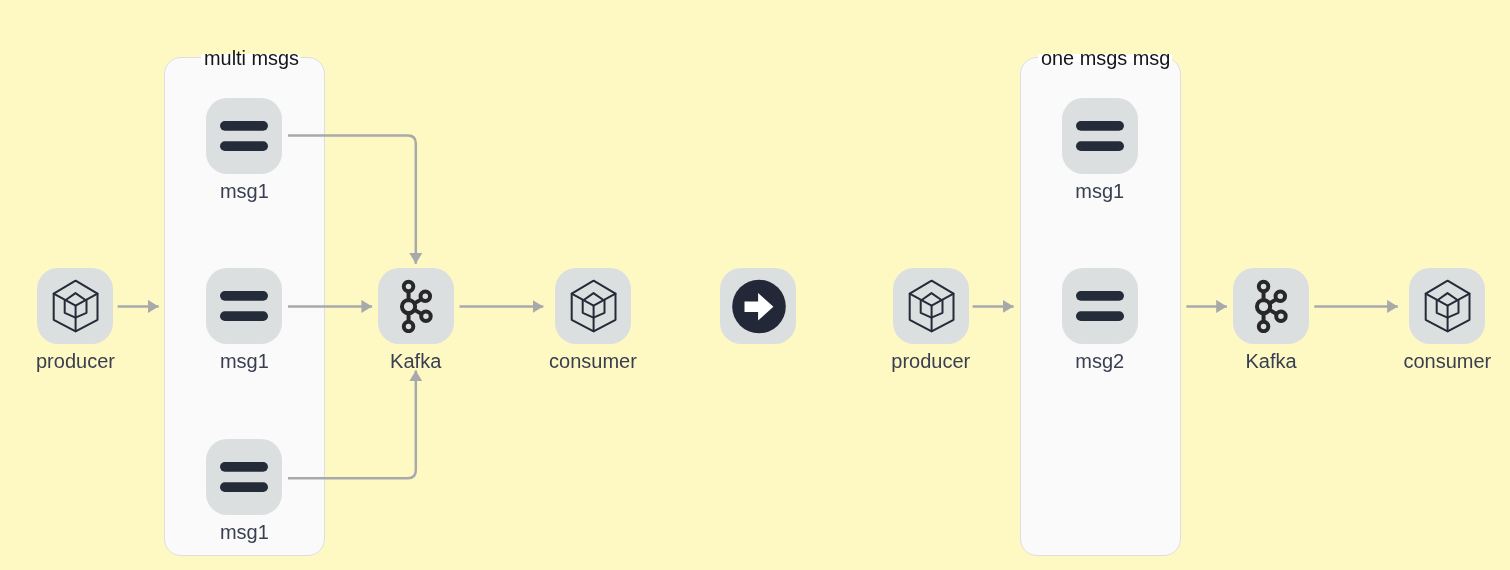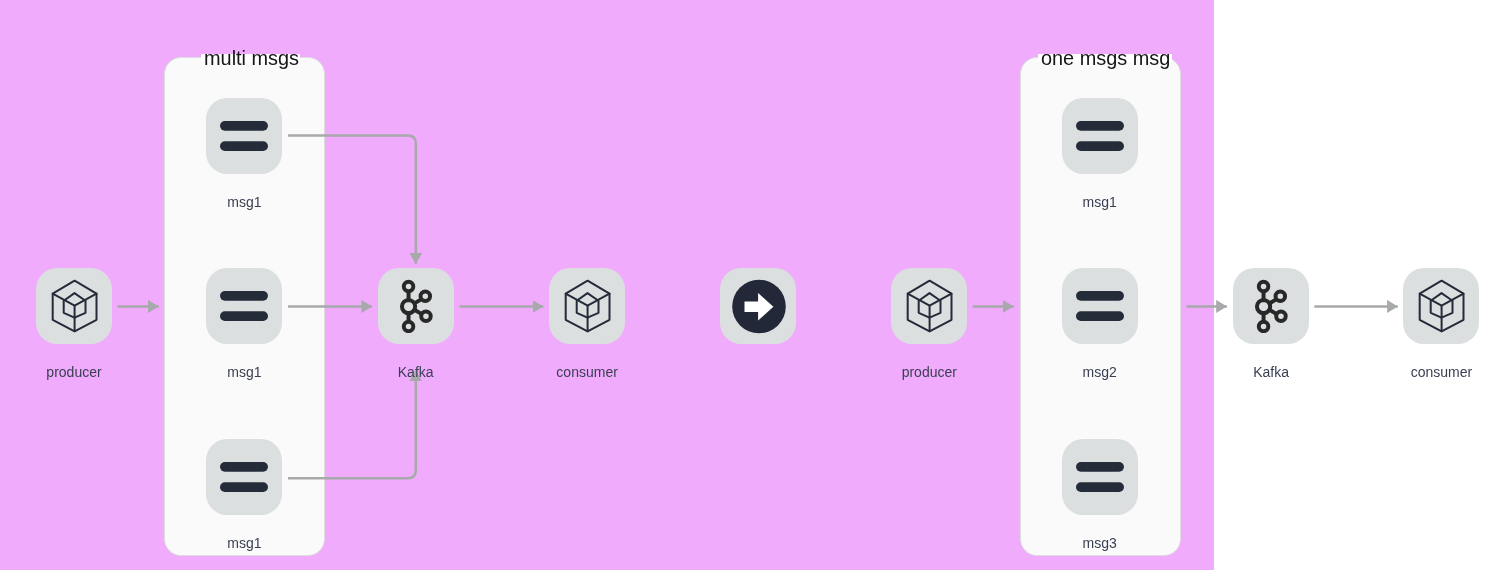--- a/index.html
+++ b/index.html
@@ -1,32 +1,32 @@
 <!DOCTYPE html>
 <html><head>
 <meta charset="utf-8">
 <style>
   html,body{margin:0;padding:0;background:#ffffff;}
   body{width:1510px;height:570px;overflow:hidden;
        font-family:"Liberation Sans",sans-serif;
        -webkit-font-smoothing:antialiased;}
-  #stage{position:relative;width:1214px;height:570px;background:#f0abfc;transform:translateZ(0);}
+  #stage{position:relative;width:1510px;height:570px;background:#fef9c3;transform:translateZ(0);}
 
   .group-box{position:absolute;box-sizing:border-box;
              border:1.6px solid #dedede;border-radius:17px;background:#fafafa;}
   .group-label{position:absolute;color:#141618;
                font-size:19.9px;line-height:22px;white-space:nowrap;
                transform:translateZ(0);}
   .label-mask{position:absolute;background:#ffffff;}
 
   .node{position:absolute;display:flex;flex-direction:column;align-items:center;}
   .tile{width:76px;height:76px;border-radius:21px;background:#dcdfe0;
         display:flex;align-items:center;justify-content:center;}
   .tile svg{display:block;}
-  .node-label{transform:translateZ(0);margin-top:19px;font-size:14px;line-height:19px;color:#393f51;white-space:nowrap;}
+  .node-label{transform:translateZ(0);margin-top:8px;font-size:20px;line-height:19px;color:#393f51;white-space:nowrap;}
 
   svg.edges{position:absolute;left:0;top:0;width:1510px;height:570px;pointer-events:none;}
 </style>
 </head>
 <body>
 
 <div id="stage">
 
   <div class="group-box" style="left:164.2px;top:56.7px;width:160.9px;height:499.2px;"></div>
   <div class="label-mask" style="left:200.5px;top:54px;width:99.5px;height:8px;"></div>
@@ -159,29 +159,20 @@
   <div class="node" style="left:1061.7px;top:268.1px;">
     <div class="tile">
       <svg width="48" height="30" viewBox="0 0 48 30">
         <rect x="0" y="0" width="48" height="9.7" rx="4.85" fill="#242b39"></rect>
         <rect x="0" y="20.3" width="48" height="9.7" rx="4.85" fill="#242b39"></rect>
       </svg>
     </div>
     <div class="node-label">msg2</div>
   </div>
 
-  <div class="node" style="left:1061.7px;top:439.3px;">
-    <div class="tile">
-      <svg width="48" height="30" viewBox="0 0 48 30">
-        <rect x="0" y="0" width="48" height="9.7" rx="4.85" fill="#242b39"></rect>
-        <rect x="0" y="20.3" width="48" height="9.7" rx="4.85" fill="#242b39"></rect>
-      </svg>
-    </div>
-    <div class="node-label">msg3</div>
-  </div>
 
   <div class="node" style="left:1233.1px;top:268.1px;">
     <div class="tile">
       <svg width="34" height="54" viewBox="0 0 34 54" fill="none" stroke="#282828" stroke-width="4">
         <path d="M9.55 11.8 L9.55 23.2"></path>
         <path d="M9.55 32 L9.55 43.2"></path>
         <path d="M14.6 24.9 L21.7 20.6"></path>
         <path d="M14.6 30.3 L21.9 34.6"></path>
         <circle cx="9.55" cy="27.6" r="6.6"></circle>
         <circle cx="9.55" cy="7.4" r="4.75"></circle>

